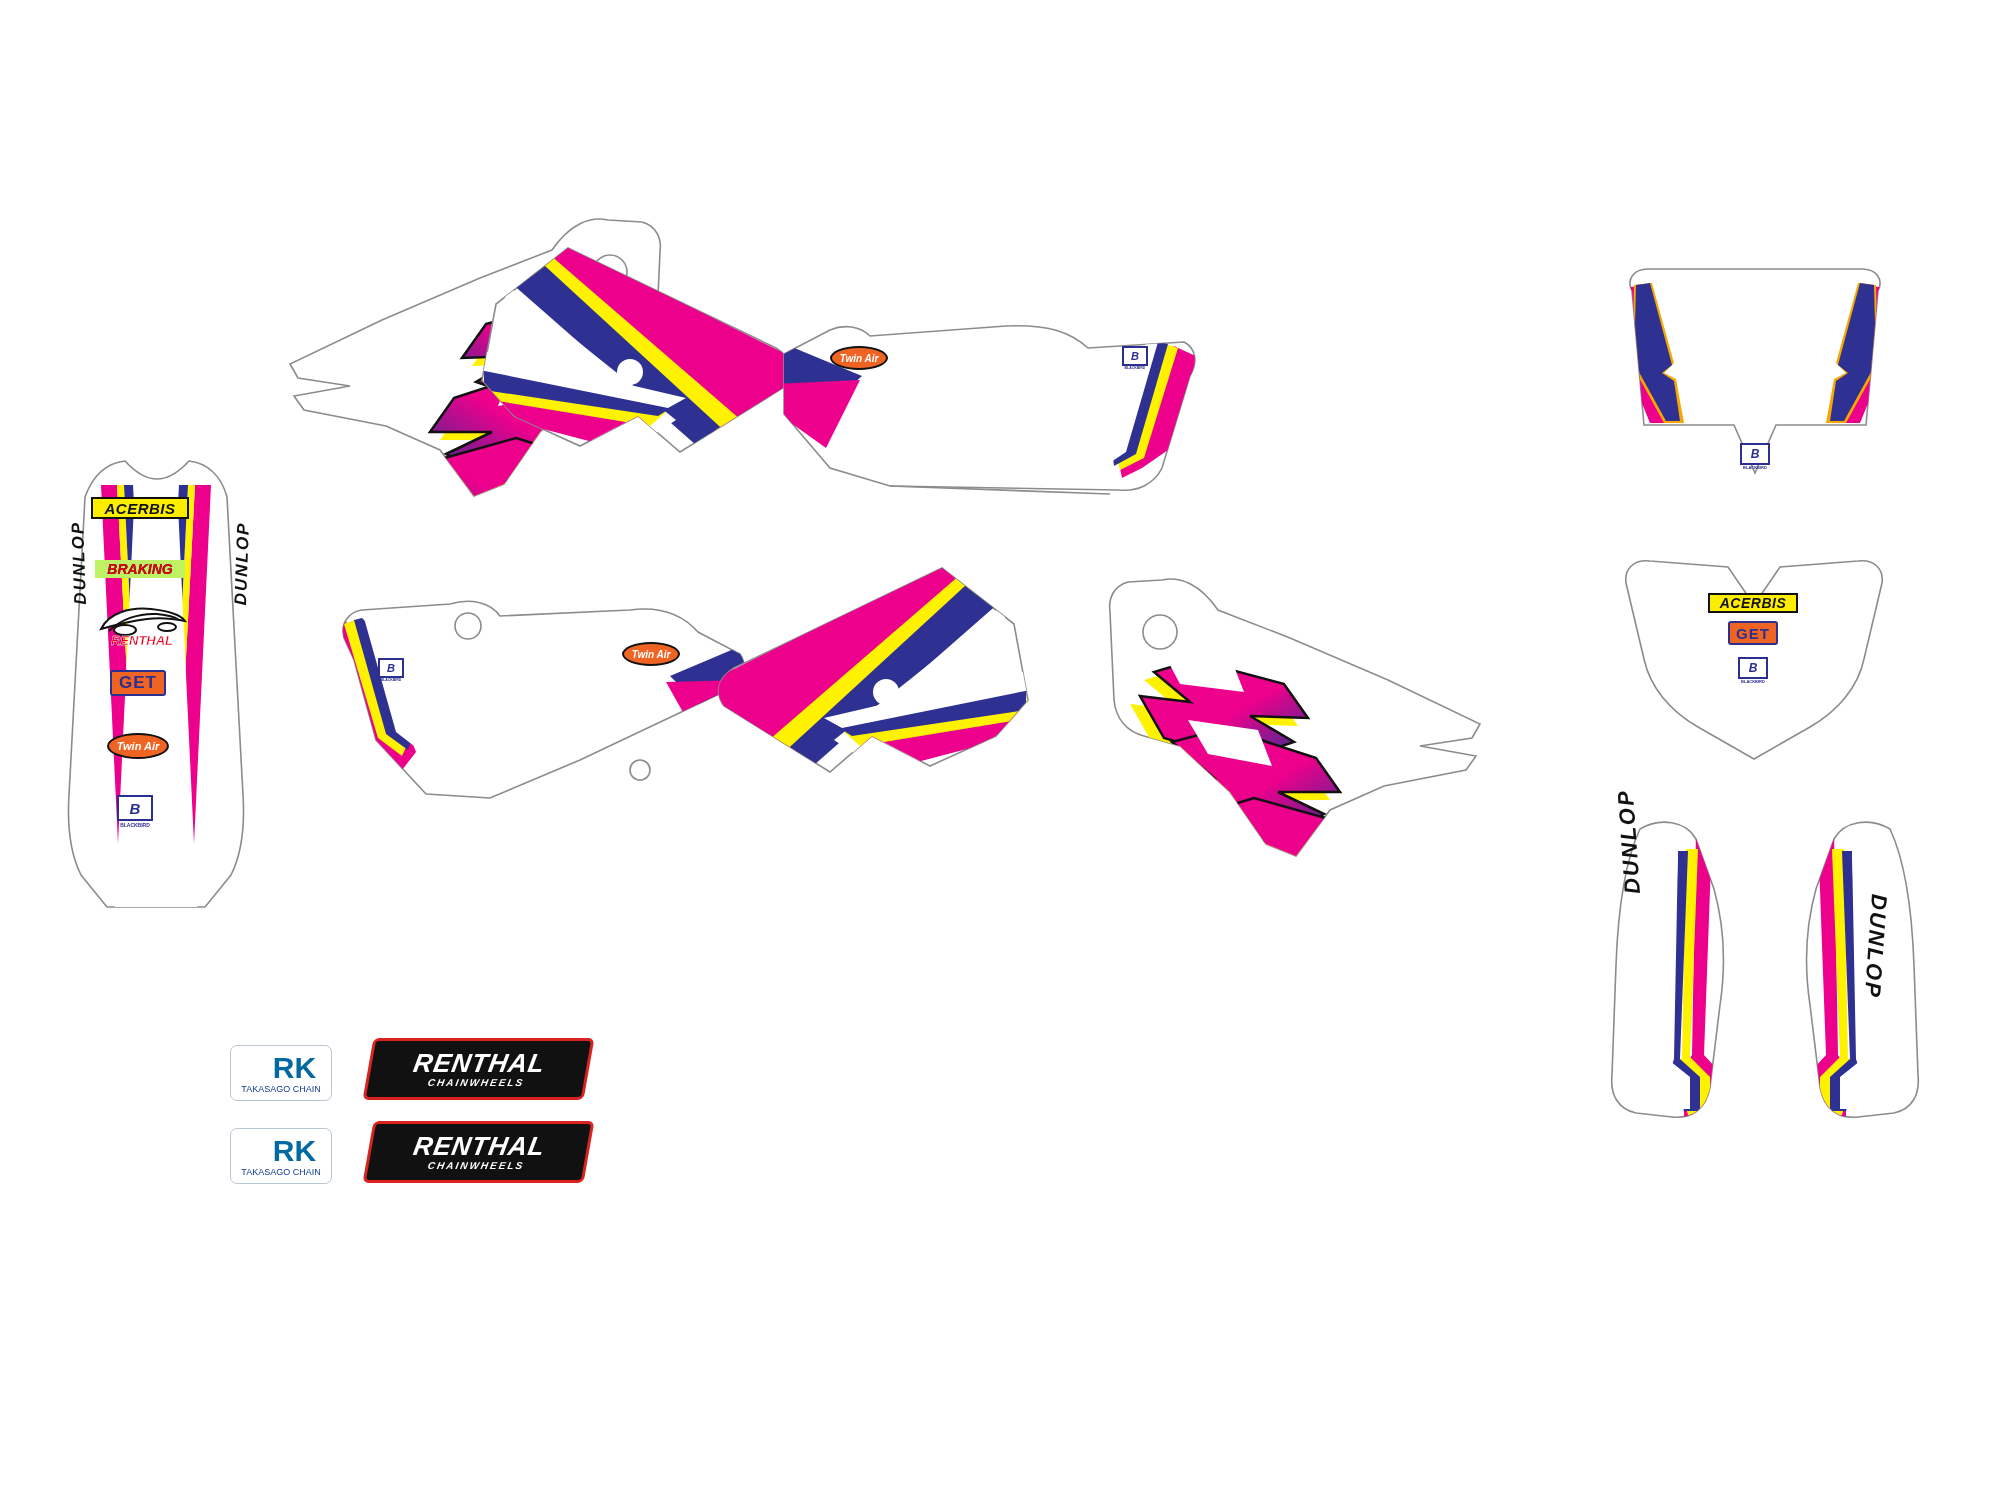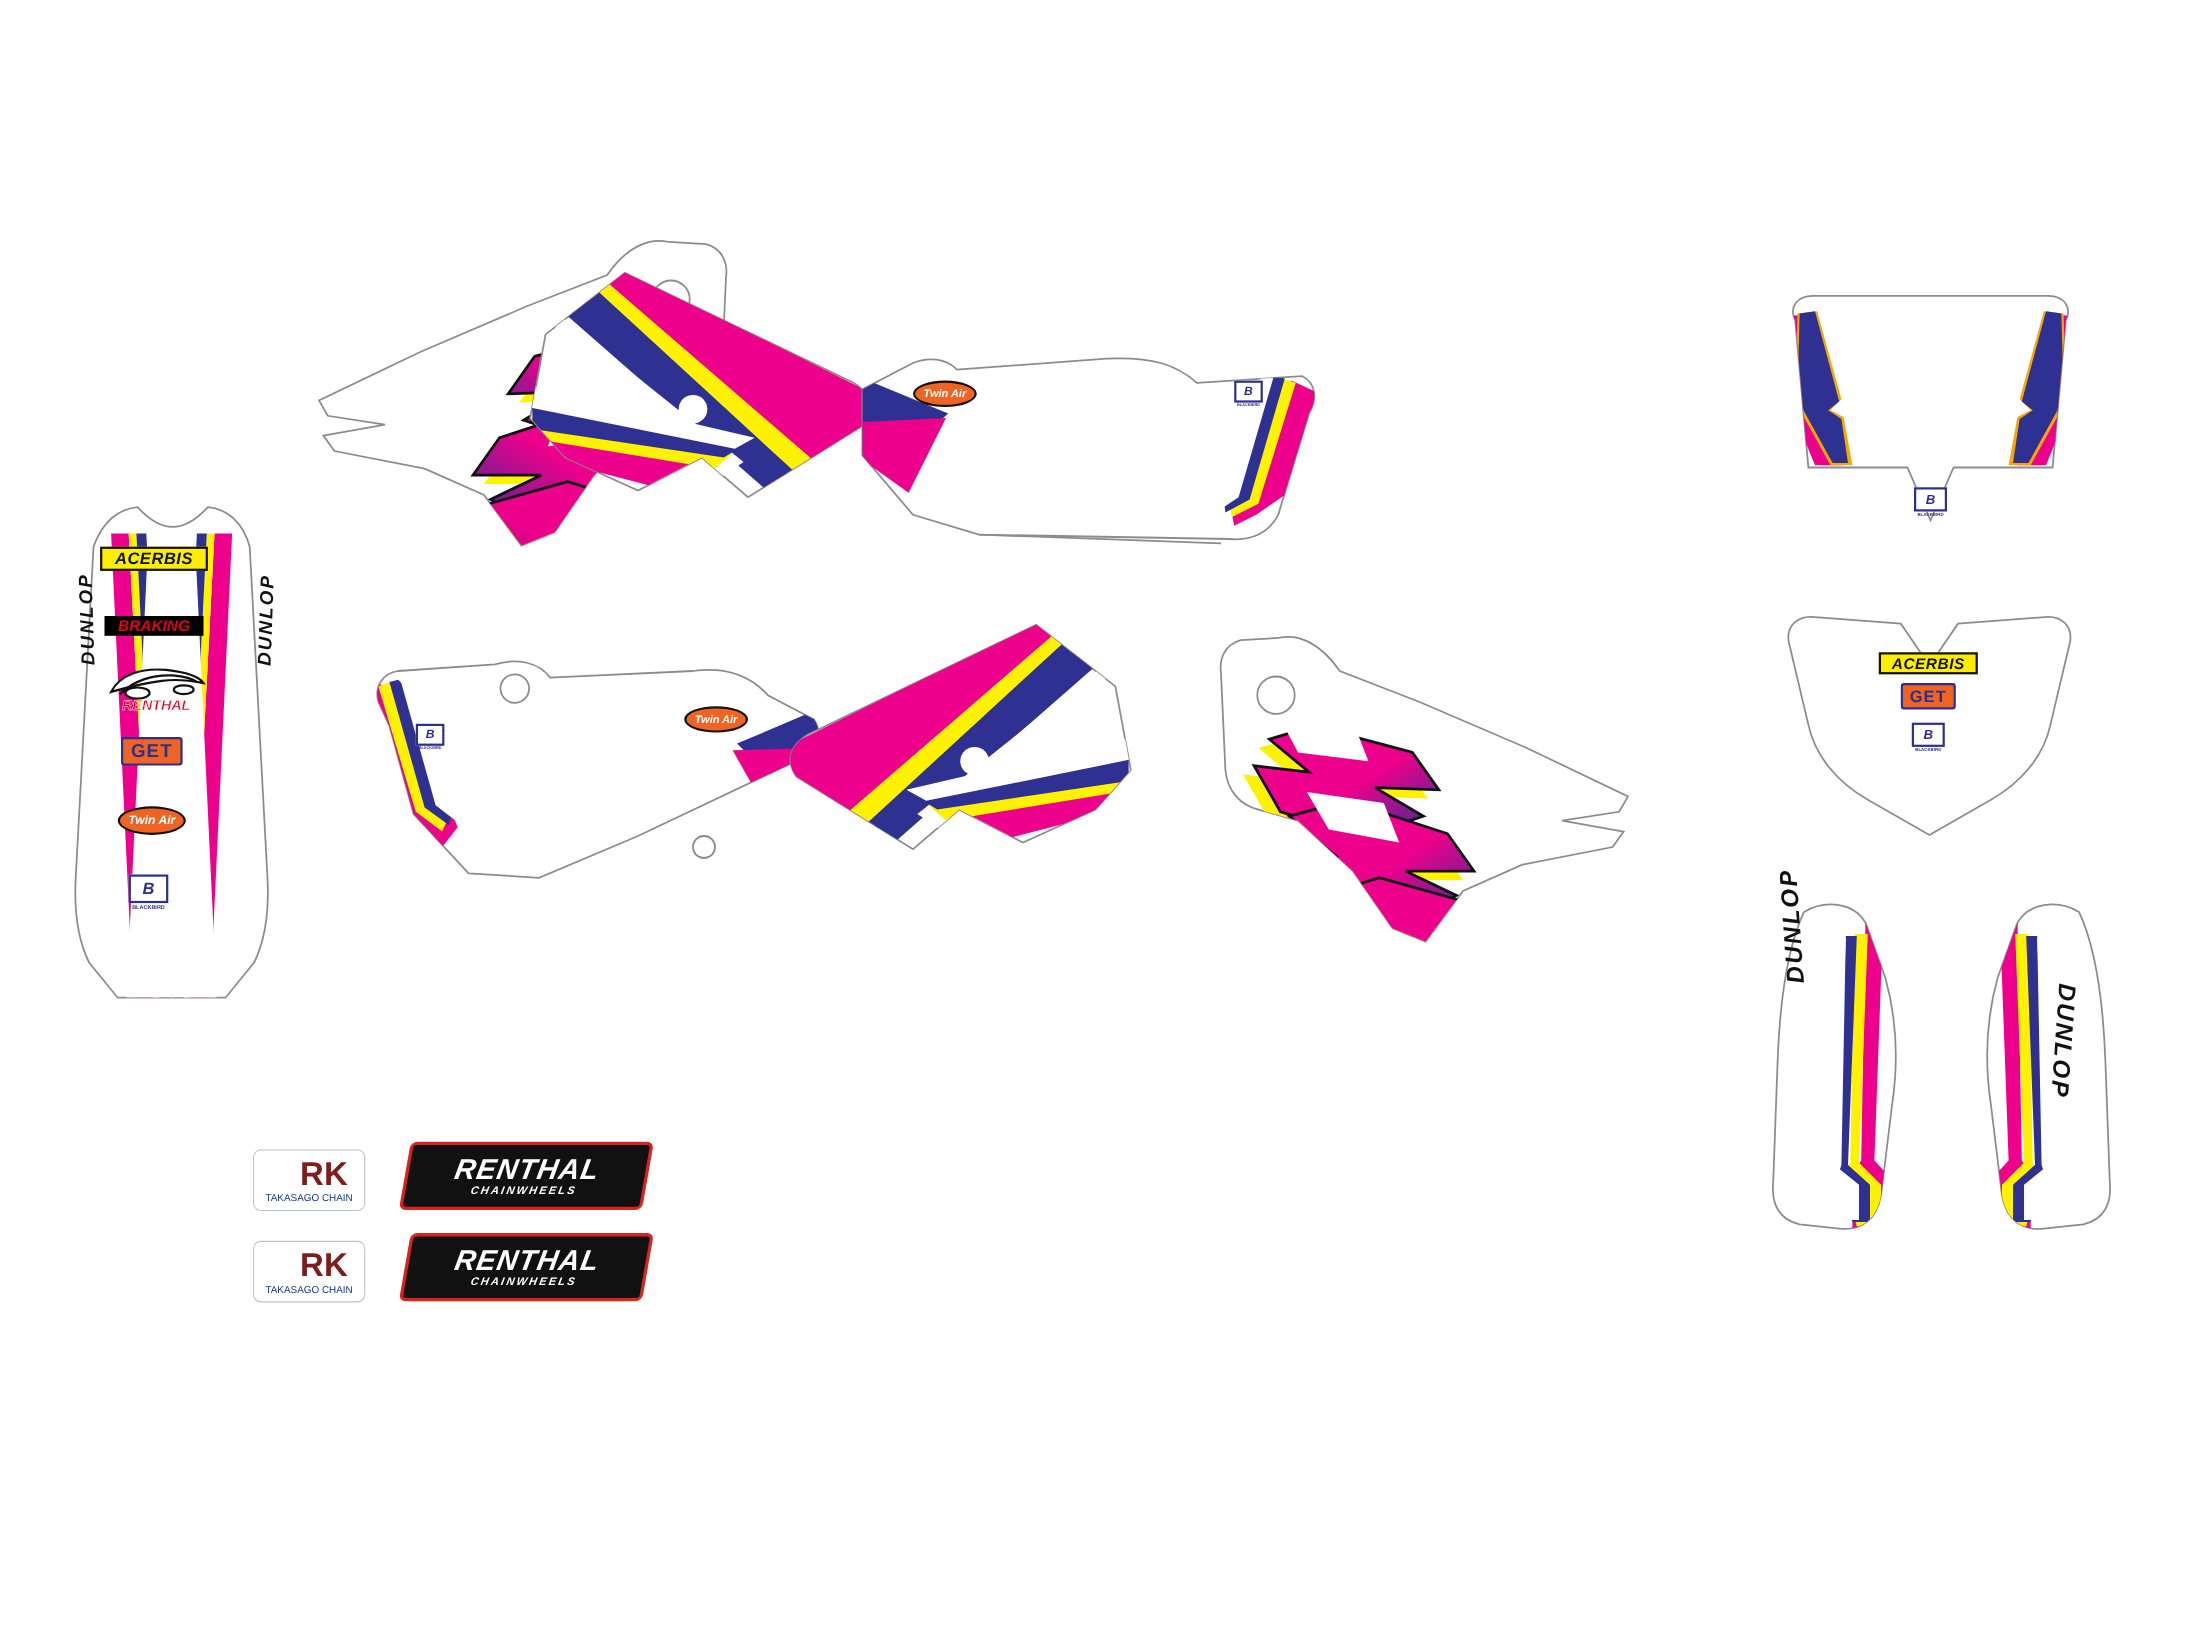--- a/index.html
+++ b/index.html
@@ -11,29 +11,29 @@
   svg{display:block;overflow:visible;}
   .outline{fill:#ffffff;stroke:#8c8c8c;stroke-width:1.6;}
   .nofill{fill:none;stroke:#8c8c8c;stroke-width:1.6;}
 
   
   .badge{position:absolute;box-sizing:border-box;display:flex;
          align-items:center;justify-content:center;}
   .acerbis{background:#fdee00;border:2px solid #111;
            color:#111;font-weight:bold;font-style:italic;
            letter-spacing:.5px;}
-  .braking{background:#000000;color:#e3001b;font-weight:bold;font-style:italic;
+  .braking{background:#bef264;color:#e3001b;font-weight:bold;font-style:italic;
            letter-spacing:0px;text-shadow:0 0 0 #000;}
   .get{background:#f06423;border:2px solid #2b2f8f;border-radius:3px;
        color:#2b2f8f;font-weight:bold;letter-spacing:1px;text-align:center;}
   .twinair{background:#f06423;border:2px solid #111;border-radius:50%;
            color:#fff;font-weight:bold;font-style:italic;}
   .rk-box{background:#fff;border:1px solid #b9c4d4;border-radius:7px;
           display:flex;flex-direction:column;align-items:center;justify-content:center;}
-  .rk-main{color:#7f1d1d;font-weight:bold;line-height:1;margin-left:27px;}
+  .rk-main{color:#0369a1;font-weight:bold;line-height:1;margin-left:27px;}
   .rk-sub{color:#123a8f;font-weight:normal;line-height:1;}
   .renthal-chain{background:#111;border:3px solid #d8231f;border-radius:6px;
            display:flex;flex-direction:column;align-items:center;justify-content:center;
            transform:skewX(-10deg);}
   .renthal-chain span{color:#fff;font-weight:bold;font-style:italic;line-height:1;}
   .renthal-small{color:#e3001b;font-weight:bold;font-style:italic;
                  -webkit-text-stroke:0.4px #fff;}
   .bb{display:flex;flex-direction:column;align-items:center;}
   .bb-mark{background:#ffffff;border:2px solid #2b2f8f;color:#2b2f8f;
            font-weight:bold;font-style:italic;display:flex;align-items:center;

